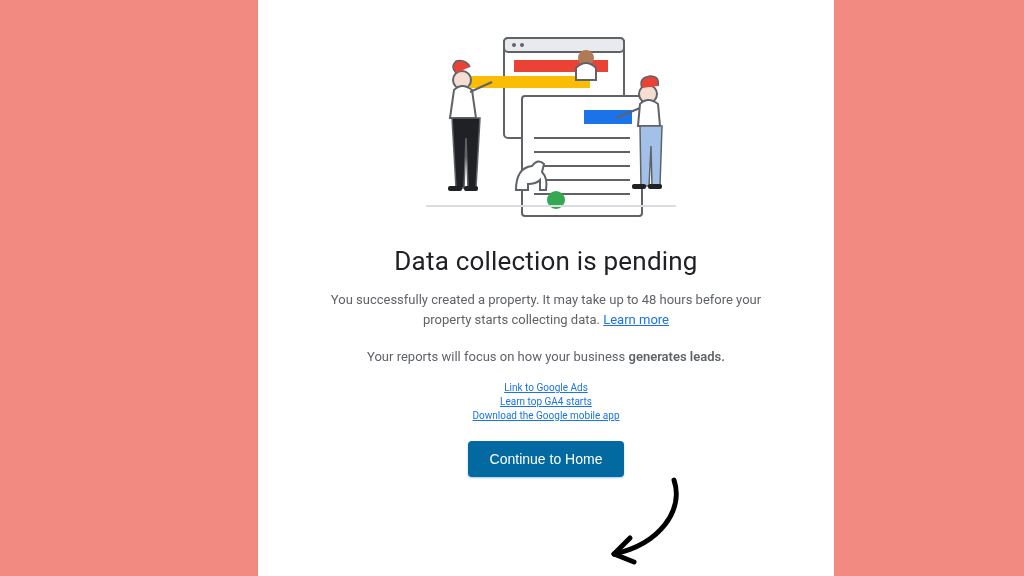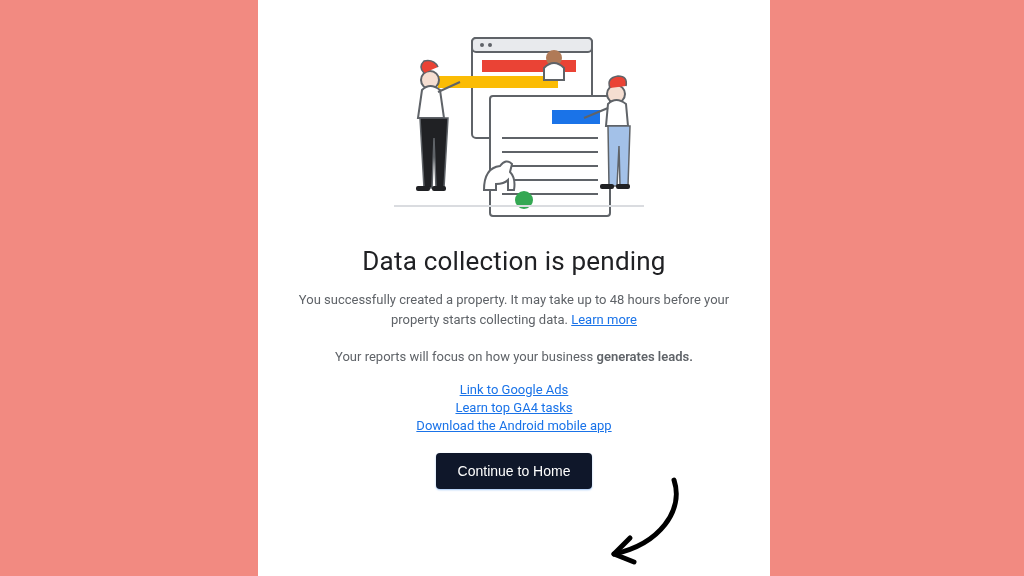--- a/index.html
+++ b/index.html
@@ -13,21 +13,21 @@
   }
   .stage {
     position: relative;
     width: 1024px;
     height: 576px;
   }
   .panel {
     position: absolute;
     left: 258px;
     top: 0;
-    width: 512px;
+    width: 576px;
     height: 576px;
     background: #ffffff;
     display: flex;
     flex-direction: column;
     align-items: center;
   }
   .illus {
     margin-top: 28px;
     width: 300px;
     height: 210px;
@@ -61,25 +61,25 @@
   .subline b { font-weight: 600; color: #5f6368; }
   .links {
     margin-top: 18px;
     display: flex;
     flex-direction: column;
     align-items: center;
     gap: 3px;
   }
   .links a {
     color: #1a73e8;
-    font-size: 13px;
+    font-size: 10px;
   }
   .cta {
     margin-top: 20px;
-    background: #0f172a;
+    background: #0369a1;
     color: #fff;
     border: none;
     border-radius: 4px;
     padding: 10px 22px;
     font-size: 14px;
     cursor: pointer;
     box-shadow: 0 1px 2px rgba(26,115,232,.4);
   }
   .brand {
     position: absolute;
@@ -167,22 +167,22 @@
     <div class="para">
       <span>You successfully created a property. It may take up to 48 hours before your property starts collecting data. </span><a href="#" class="learn">Learn more</a>
     </div>
 
     <div class="subline">
       <span>Your reports will focus on how your business </span><b>generates leads.</b>
     </div>
 
     <div class="links">
       <a href="#">Link to Google Ads</a>
-      <a href="#">Learn top GA4 tasks</a>
-      <a href="#">Download the Android mobile app</a>
+      <a href="#">Learn top GA4 starts</a>
+      <a href="#">Download the Google mobile app</a>
     </div>
 
     <button class="cta">Continue to Home</button>
 
   </div>
 
   <svg class="arrow-overlay" viewBox="0 0 100 100">
     <path d="M78 6 C 88 36, 64 70, 18 80" fill="none" stroke="#000" stroke-width="5" stroke-linecap="round"></path>
     <path d="M18 80 L34 64 M18 80 L38 88" fill="none" stroke="#000" stroke-width="5" stroke-linecap="round"></path>
   </svg>

